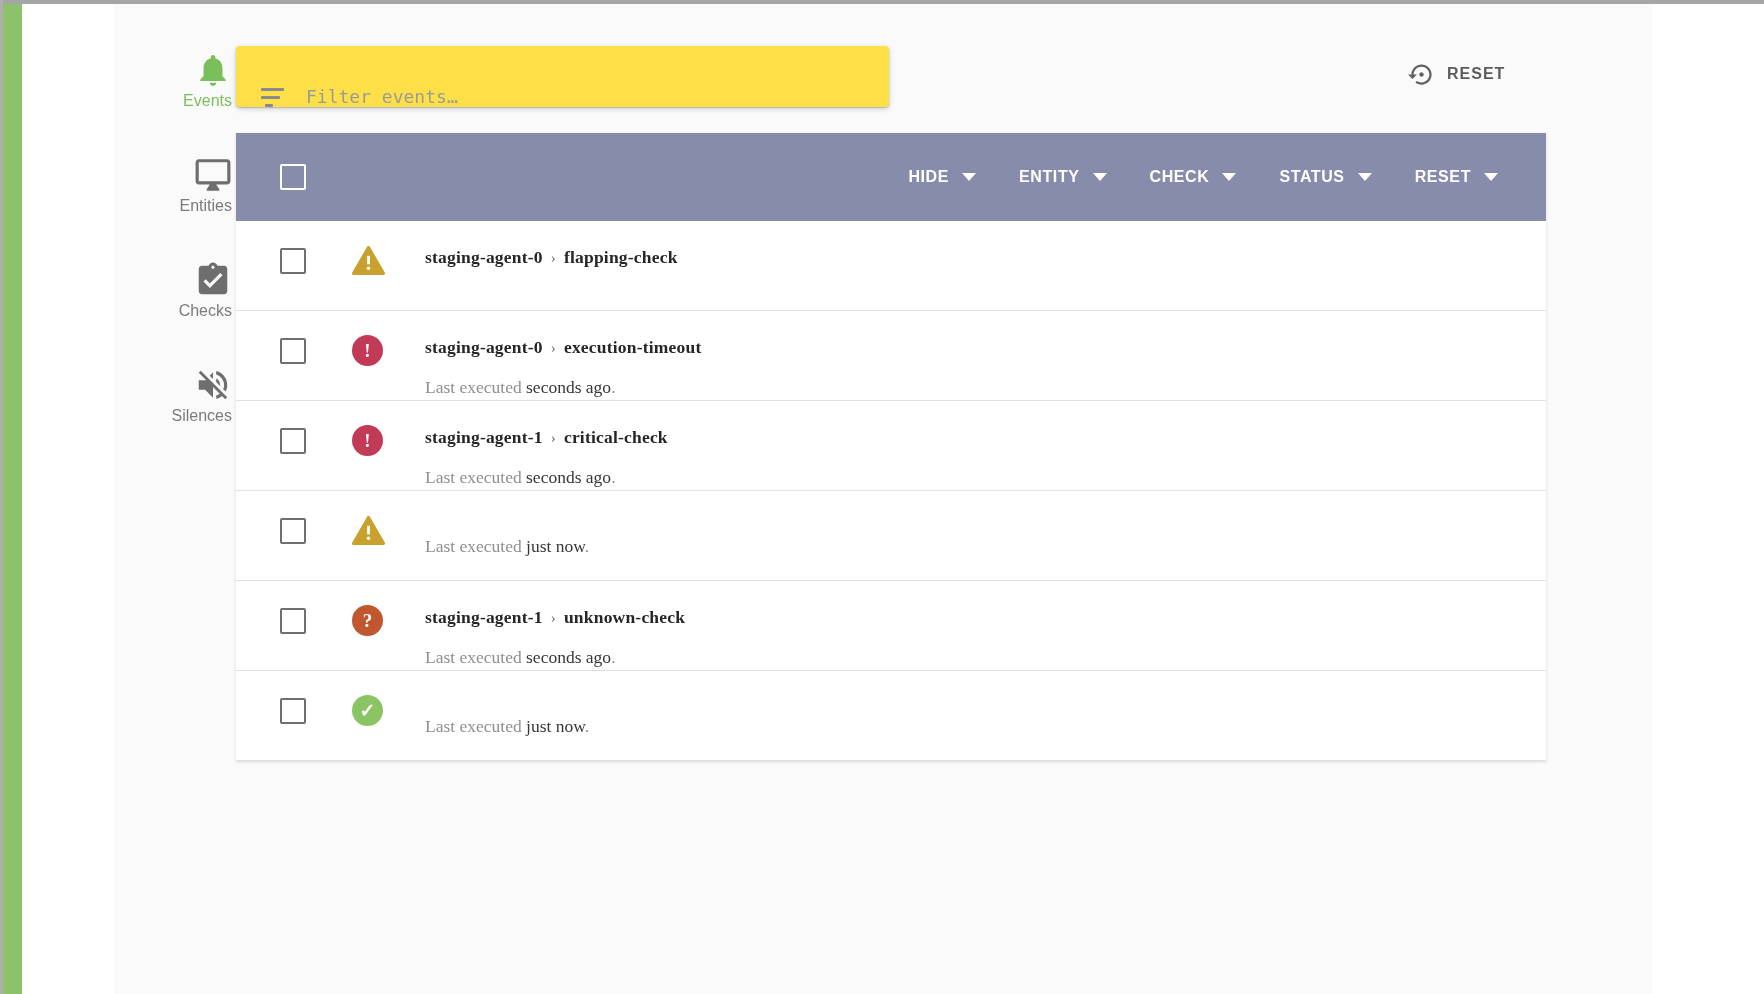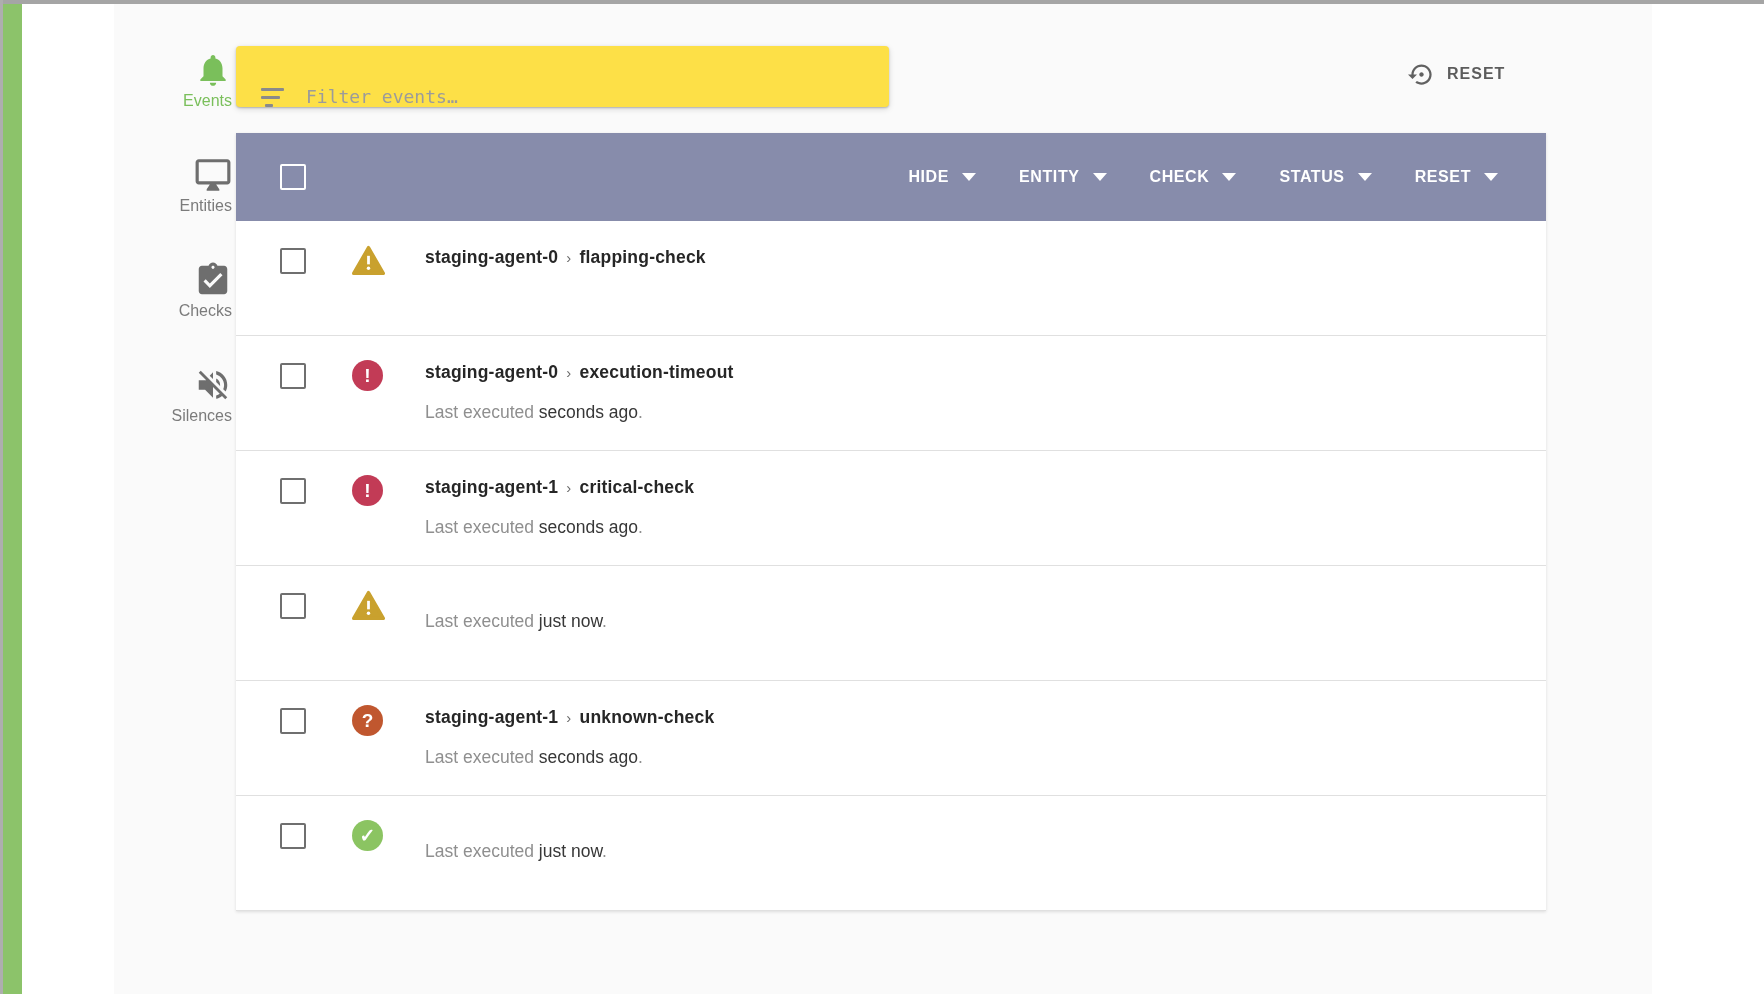--- a/index.html
+++ b/index.html
@@ -79,21 +79,21 @@
   }
   .head-checkbox {
     margin-left:44px; width:26px; height:26px; border:2px solid #ffffff;
     border-radius:2px; background:transparent; cursor:pointer;
   }
   .head-menus { margin-left:auto; display:flex; align-items:center; gap:43px; padding-right:48px; }
   .menu-btn { display:flex; align-items:center; gap:13px; cursor:pointer; }
   .menu-btn .mlbl { color:#ffffff; font-size:16px; font-weight:bold; letter-spacing:0.6px; }
   .menu-btn .caret { width:0; height:0; border-left:7px solid transparent; border-right:7px solid transparent; border-top:8px solid #ffffff; }
 
-  .event-row { position:relative; height:115px; border-bottom:1px solid #e0e0e0; background:#fff; }
+  .event-row { position:relative; height:90px; border-bottom:1px solid #e0e0e0; background:#fff;font-family:Liberation Serif, serif; }
   .row-checkbox {
     position:absolute; left:44px; top:27px; width:26px; height:26px;
     border:2px solid #6f6f6f; border-radius:2px; background:#fff; cursor:pointer;
   }
   .row-status { position:absolute; left:116px; top:24px; width:33px; height:33px; }
   .status-circle {
     width:31px; height:31px; border-radius:50%; color:#fff;
     display:flex; align-items:center; justify-content:center;
     font-size:19px; font-weight:bold;
   }

